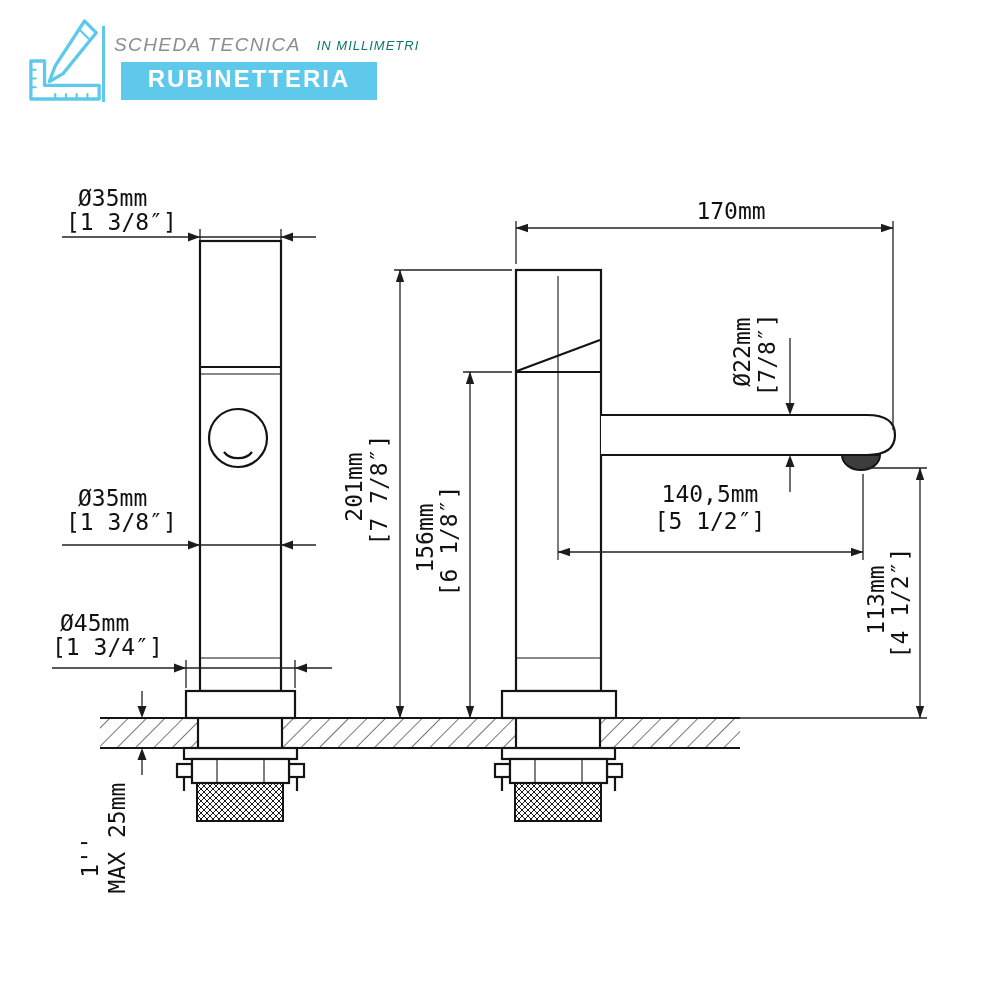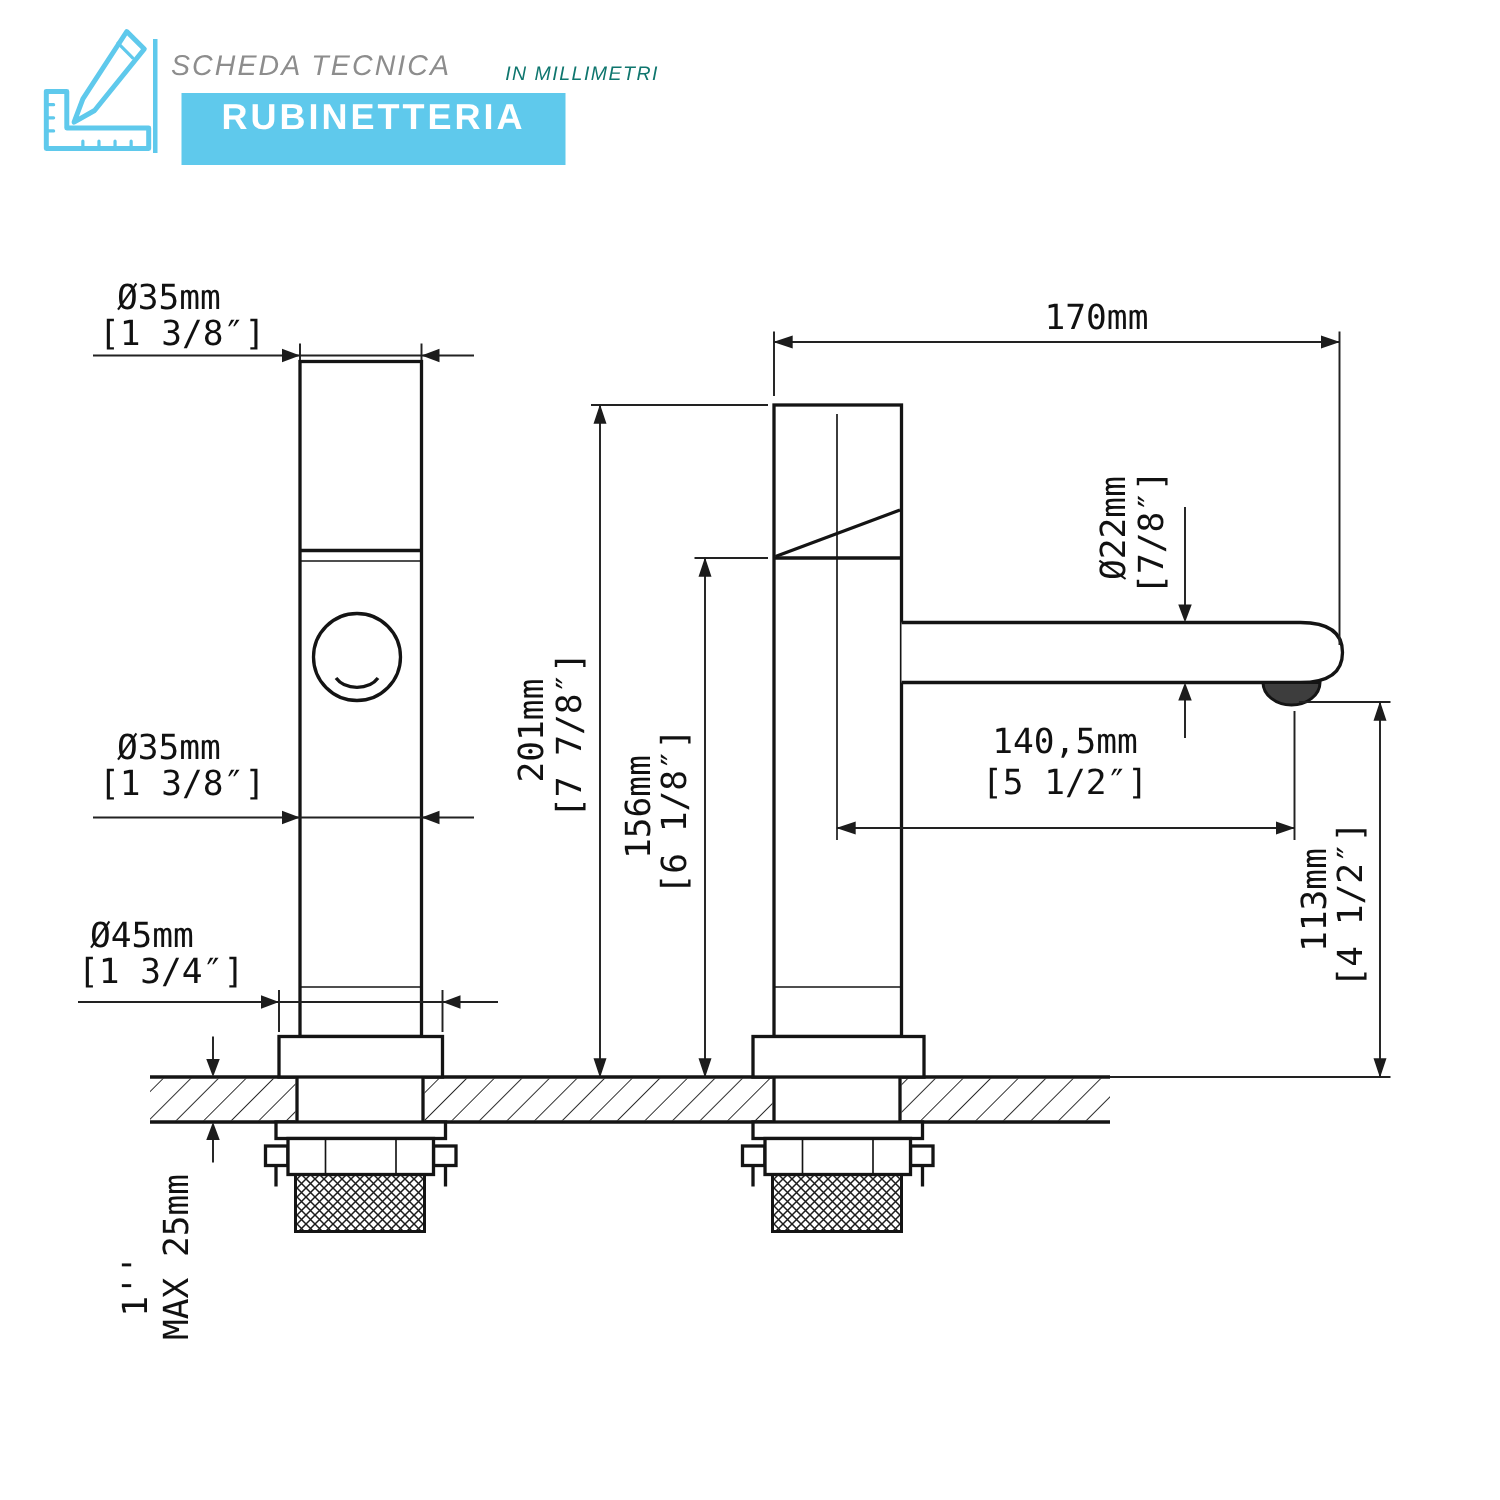--- a/index.html
+++ b/index.html
@@ -2,24 +2,24 @@
 <html><head>
 <meta charset="utf-8">
 <style>
   html,body{margin:0;padding:0;background:#fff;}
   body{width:1000px;height:1000px;position:relative;overflow:hidden;
        font-family:"Liberation Sans",sans-serif;}
 
   
   .hdr-icon{position:absolute;left:26px;top:16px;width:78px;height:88px;}
   .hdr-bar{position:absolute;left:102px;top:26px;width:3px;height:76px;background:#5fc9ec;}
-  .hdr-titlerow{position:absolute;left:114px;top:34px;display:flex;align-items:flex-end;white-space:nowrap;gap:20px;}
+  .hdr-titlerow{position:absolute;left:114px;top:34px;display:flex;align-items:center;white-space:nowrap;}
   .hdr-title{color:#8d8d8d;font-style:italic;font-size:19px;letter-spacing:1.4px;}
   .hdr-sub{color:#0f766e;font-style:italic;font-size:13px;letter-spacing:1px;margin-left:16px;}
-  .brand{position:absolute;left:121px;top:62px;width:256px;height:48px;line-height:34px;
+  .brand{position:absolute;left:121px;top:62px;width:256px;height:38px;line-height:34px;
          background:#5fc9ec;color:#fff;font-weight:bold;font-size:24px;letter-spacing:2px;
          text-align:center;}
 
   
   #drawing{position:absolute;left:0;top:0;}
   .obj{stroke:#141414;stroke-width:2.2;fill:none;}
   .objf{stroke:#141414;stroke-width:2.2;fill:#fff;}
   .thin{stroke:#141414;stroke-width:1.1;fill:none;}
   .dim{stroke:#222;stroke-width:1.3;fill:none;}
   .arrowp{fill:#1c1c1c;stroke:none;}

